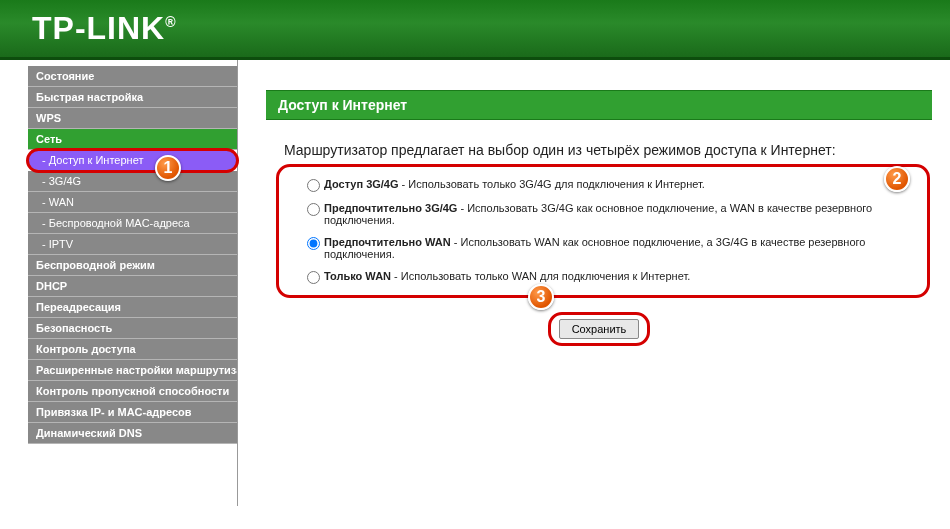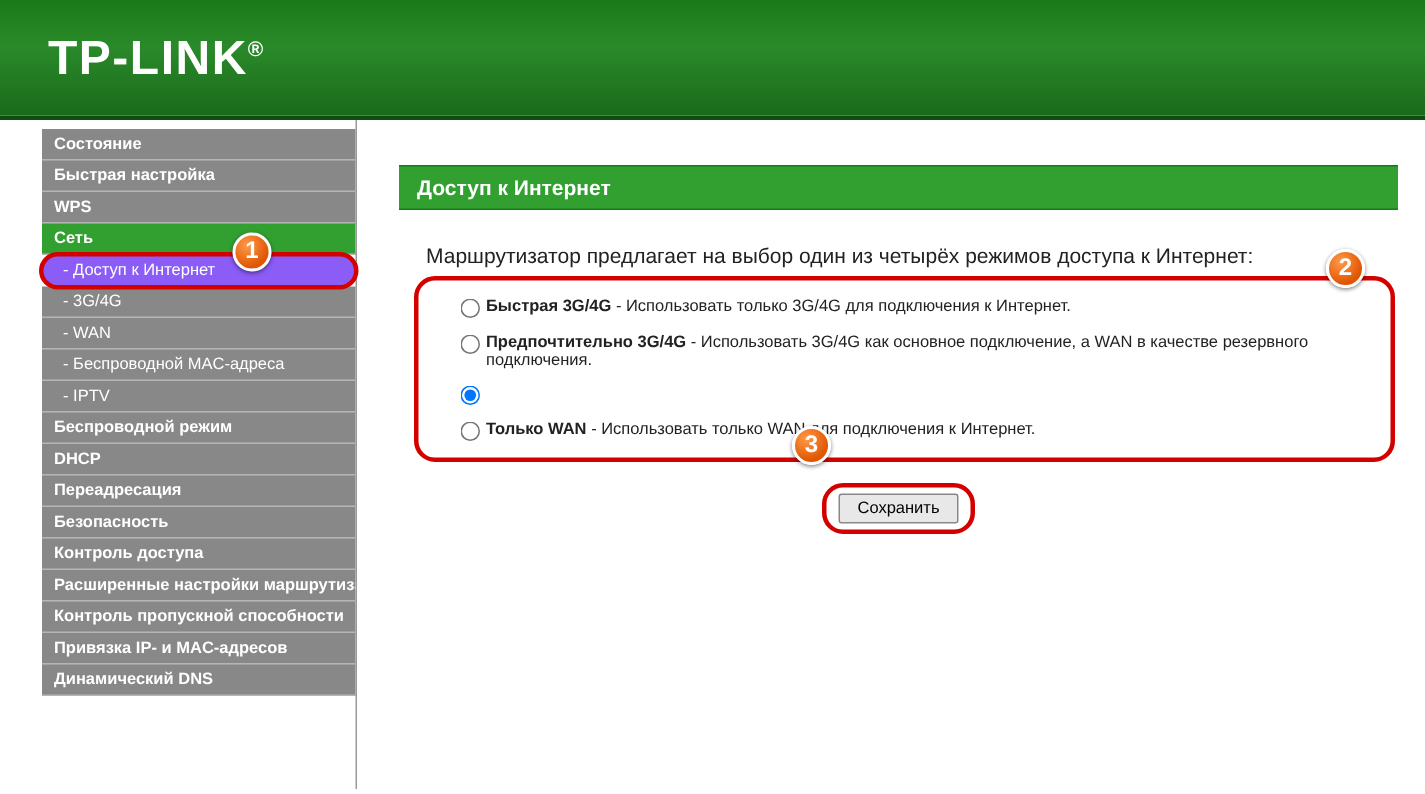--- a/index.html
+++ b/index.html
@@ -6,21 +6,21 @@
   body {
     font-family: Arial, Helvetica, sans-serif;
     font-size: 12px;
     background: #fff;
     width: 950px;
     height: 529px;
     overflow: hidden;
     position: relative;
   }
   .header {
-    height: 80px;
+    height: 60px;
     background: linear-gradient(#1a7a1a, #2a8a2a 40%, #1a6a1a);
     border-bottom: 3px solid #0d4d0d;
     display: flex;
     align-items: center;
     padding-left: 32px;
   }
   .logo {
     color: #fff;
     font-size: 32px;
     font-weight: bold;
@@ -169,28 +169,29 @@
       <a class="menu-item bold">Привязка IP- и MAC-адресов</a>
       <a class="menu-item bold">Динамический DNS</a>
     </div>
 
   <div class="content">
     <div class="section-title">Доступ к Интернет</div>
     <div class="intro">Маршрутизатор предлагает на выбор один из четырёх режимов доступа к Интернет:</div>
     <div class="options" id="options">
         <label class="opt-row">
           <input type="radio" name="access" style="">
-          <span><span class="bold">Быстрая 3G/4G</span><span> - Использовать только 3G/4G для подключения к Интернет.</span></span>
+          <span><span class="bold">Доступ 3G/4G</span><span> - Использовать только 3G/4G для подключения к Интернет.</span></span>
         </label>
         <label class="opt-row">
           <input type="radio" name="access" style="">
           <span><span class="bold">Предпочтительно 3G/4G</span><span> - Использовать 3G/4G как основное подключение, а WAN в качестве резервного подключения.</span></span>
         </label>
         <label class="opt-row">
           <input type="radio" name="access" checked="" style="">
+          <span><span class="bold">Предпочтительно WAN</span><span> - Использовать WAN как основное подключение, а 3G/4G в качестве резервного подключения.</span></span>
         </label>
         <label class="opt-row">
           <input type="radio" name="access" style="">
           <span><span class="bold">Только WAN</span><span> - Использовать только WAN для подключения к Интернет.</span></span>
         </label>
       </div>
     <div class="save-wrap">
       <div class="save-outline">
         <button class="save-btn">Сохранить</button>
       </div>

